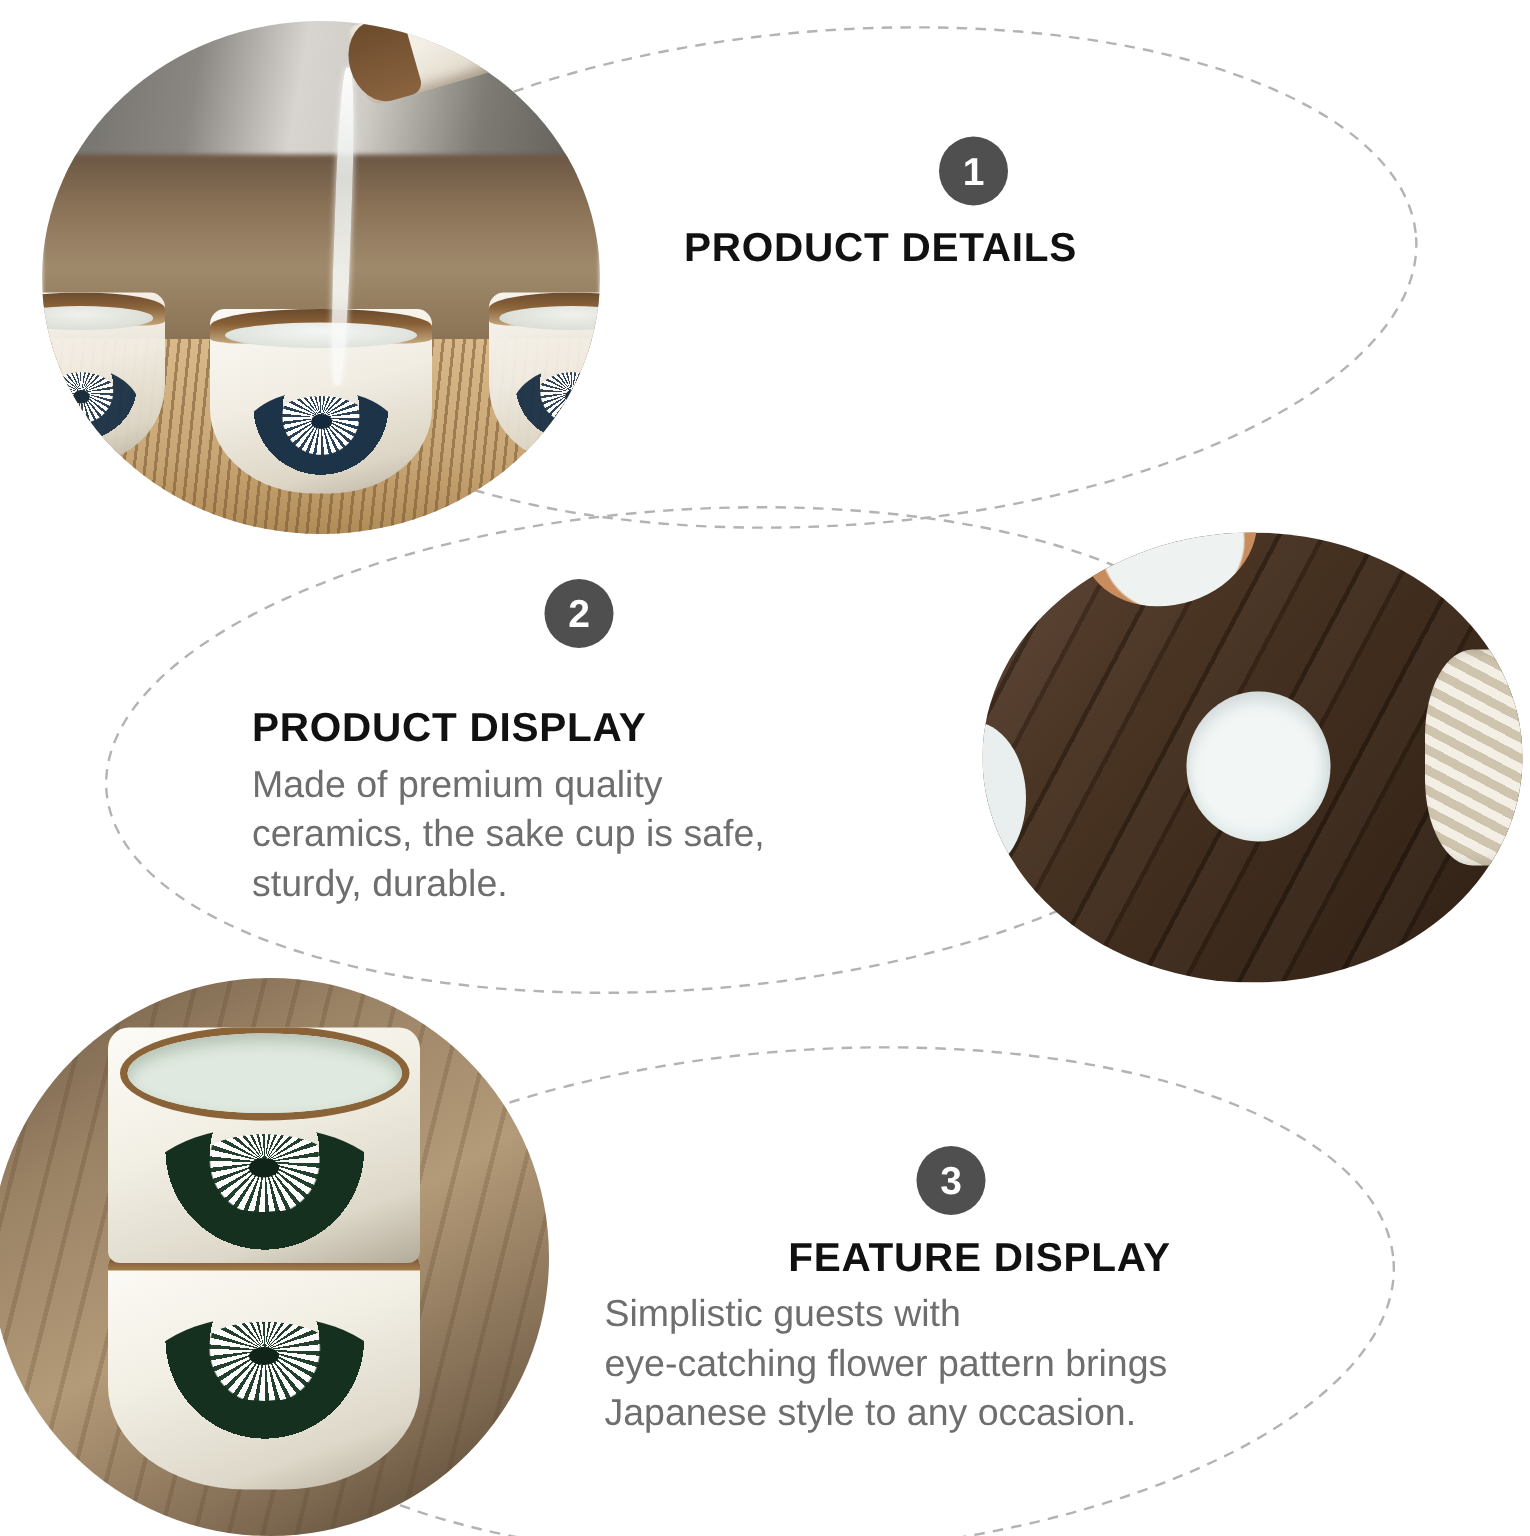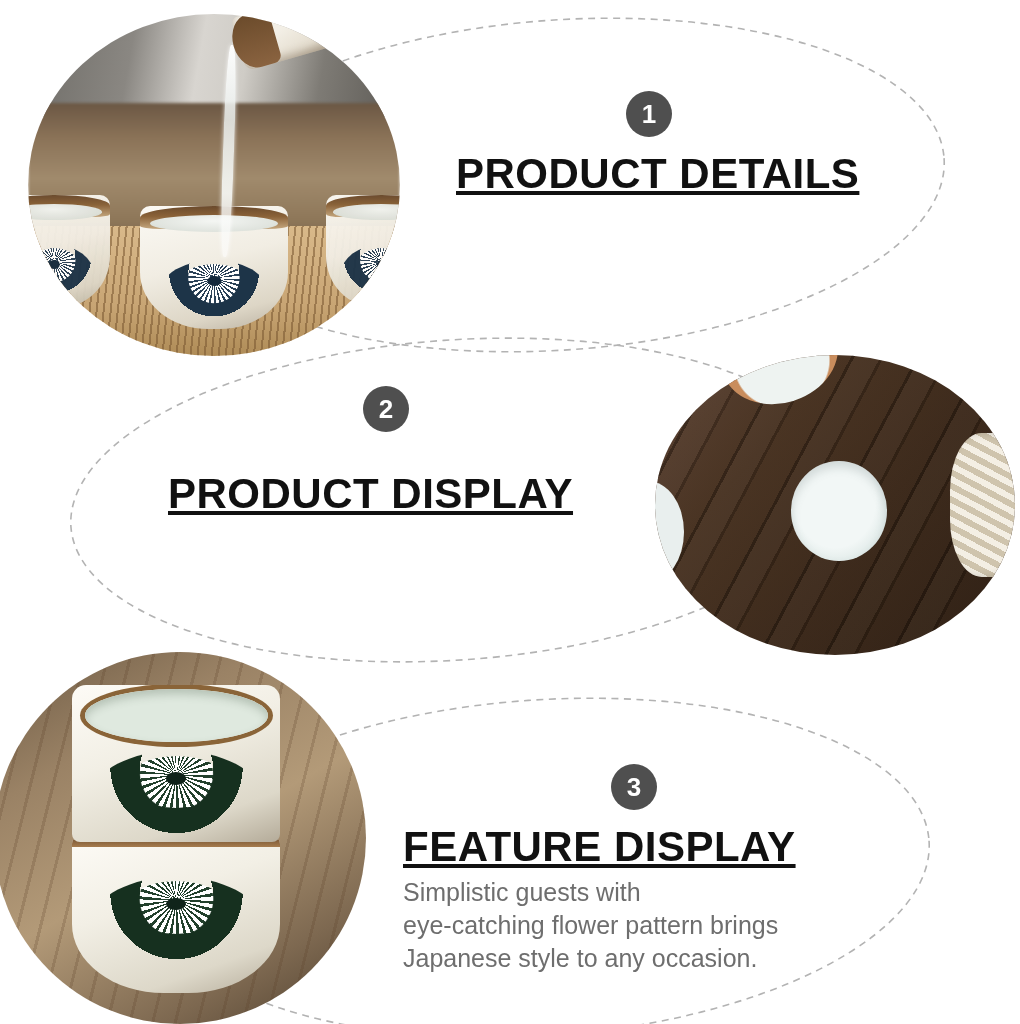--- a/index.html
+++ b/index.html
@@ -242,46 +242,45 @@
     background: #4f4f4f;
     color: #ffffff;
     font-size: 26px;
     font-weight: bold;
     display: flex;
     align-items: center;
     justify-content: center;
     line-height: 1;
   }
   .heading {
-    font-size: 42px;
+    font-size: 27px;
     font-weight: bold;
     color: #111111;
     letter-spacing: .5px;
     line-height: 1.1;
     white-space: nowrap;
-    text-decoration: underline;
   }
   .body-text {
     font-size: 25px;
     color: #6e6e6e;
     line-height: 1.32;
     white-space: pre-line;
   }
 
   #section-1 { left: 456px; top: 91px; width: 430px; }
   #section-1 .badge { margin: 0 0 14px 170px; }
   #section-1 .heading { margin-bottom: 6px; }
 
   #section-2 { left: 168px; top: 386px; width: 430px; }
   #section-2 .badge { margin: 0 0 14px 195px; }
   #section-2 .heading { margin-bottom: 6px; margin-top: 39px; }
 
   #section-3 { left: 403px; top: 764px; width: 500px; }
   #section-3 .badge { margin: 0 0 14px 208px; }
-  #section-3 .heading { margin-bottom: 6px; }
+  #section-3 .heading { margin-bottom: 6px; text-align: center; }
 </style>
 </head>
 <body>
 
 <div id="page">
 
   <svg class="ellipse-svg" viewBox="0 0 1020 1024">
     <ellipse class="dash-ellipse" cx="560" cy="185" rx="385" ry="165" transform="rotate(-4 560 185)"></ellipse>
     <ellipse class="dash-ellipse" cx="455" cy="500" rx="385" ry="160" transform="rotate(-4 455 500)"></ellipse>
     <ellipse class="dash-ellipse" cx="540" cy="868" rx="390" ry="168" transform="rotate(-4 540 868)"></ellipse>
@@ -358,20 +357,23 @@
   </div>
 
   <div class="section" id="section-1">
     <div class="badge">1</div>
     <div class="heading">PRODUCT DETAILS</div>
   </div>
 
   <div class="section" id="section-2">
     <div class="badge">2</div>
     <div class="heading">PRODUCT DISPLAY</div>
+    <div class="body-text">Made of premium quality
+ceramics, the sake cup is safe,
+sturdy, durable.</div>
   </div>
 
   <div class="section" id="section-3">
     <div class="badge">3</div>
     <div class="heading">FEATURE DISPLAY</div>
     <div class="body-text">Simplistic guests with
 eye-catching flower pattern brings
 Japanese style to any occasion.</div>
   </div>
 

